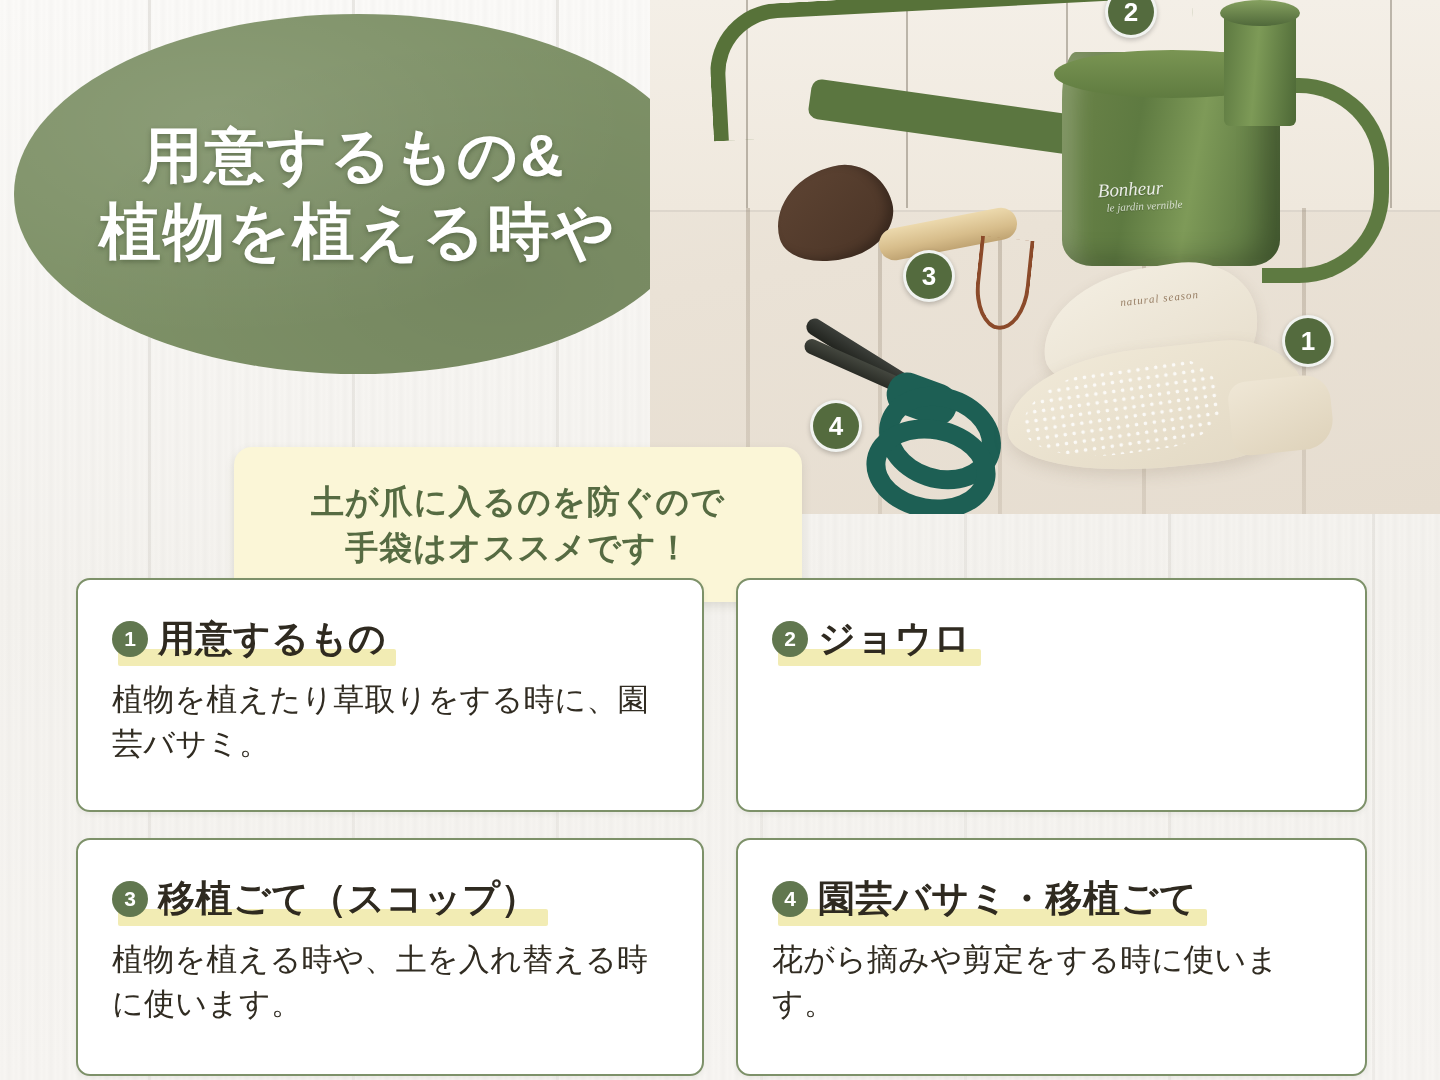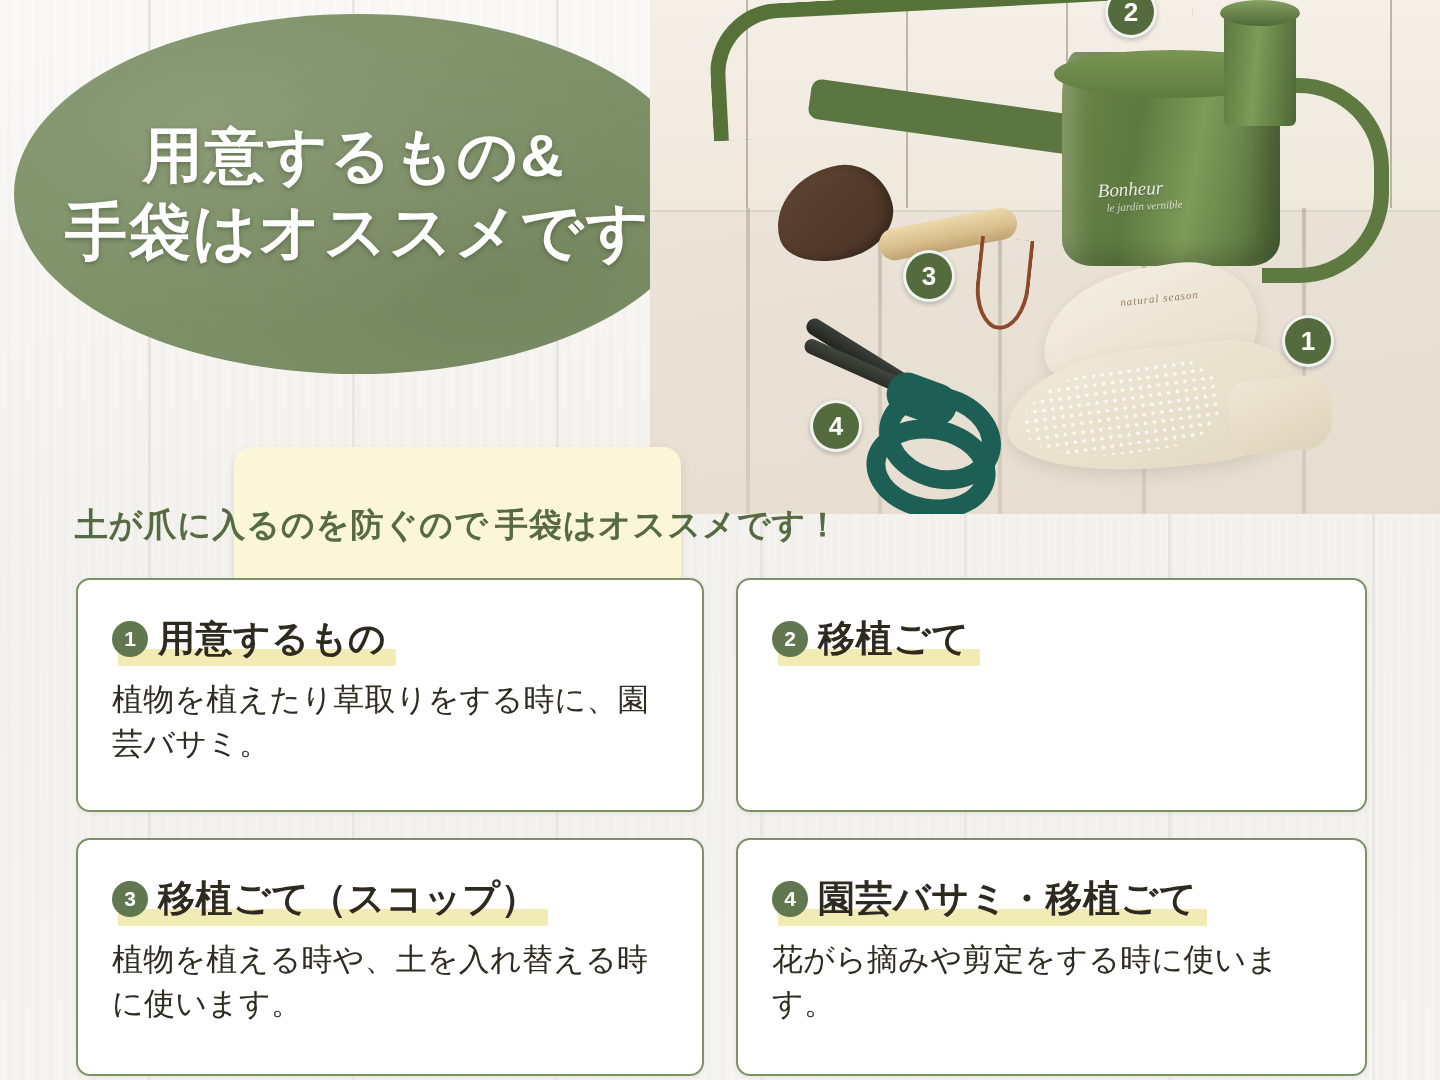--- a/index.html
+++ b/index.html
@@ -299,27 +299,27 @@
   #photo-badge-1 { left: 632px; top: 315px; }
   #photo-badge-2 { left: 455px; top: -14px; }
   #photo-badge-3 { left: 253px; top: 250px; }
   #photo-badge-4 { left: 160px; top: 400px; }
 
   
   #speech-bubble {
     position: absolute;
     left: 234px;
     top: 447px;
-    width: 447px;
+    width: 568px;
     height: 155px;
     background: #fbf6d7;
     border-radius: 18px;
     box-shadow: 0 4px 10px rgba(110,110,90,0.18);
     display: flex;
-    flex-direction: row;
+    flex-direction: column;
     align-items: center;
     justify-content: center;
     gap: 6px;
   }
   .bubble-line {
     color: #566b42;
     font-size: 33px;
     font-weight: 700;
     letter-spacing: 1px;
     line-height: 1.2;
@@ -407,21 +407,21 @@
   <div class="plank-seam" style="left:148px;"></div>
   <div class="plank-seam" style="left:352px;"></div>
   <div class="plank-seam" style="left:556px;"></div>
   <div class="plank-seam" style="left:760px;"></div>
   <div class="plank-seam" style="left:964px;"></div>
   <div class="plank-seam" style="left:1168px;"></div>
   <div class="plank-seam" style="left:1372px;"></div>
 
   <div id="title-ellipse">
     <div class="title-line l1">用意するもの&amp;</div>
-    <div class="title-line l2">手袋はオススメです</div>
+    <div class="title-line l2">植物を植える時や</div>
   </div>
 
   <div id="photo">
 
     <div class="photo-wall"></div>
     <div class="wall-seam" style="left:96px;"></div>
     <div class="wall-seam" style="left:256px;"></div>
     <div class="wall-seam" style="left:416px;"></div>
     <div class="wall-seam" style="left:740px;"></div>
 
@@ -477,21 +477,21 @@
       <div class="card-badge">1</div>
       <div class="card-title">用意するもの</div>
     </div>
     <div class="card-body">植物を植えたり草取りをする時に、園芸バサミ。</div>
   </div>
 
   <div class="card" id="card-2">
     <div class="card-head">
       <div class="head-highlight"></div>
       <div class="card-badge">2</div>
-      <div class="card-title">移植ごて</div>
+      <div class="card-title">ジョウロ</div>
     </div>
   </div>
 
   <div class="card" id="card-3">
     <div class="card-head">
       <div class="head-highlight"></div>
       <div class="card-badge">3</div>
       <div class="card-title">移植ごて（スコップ）</div>
     </div>
     <div class="card-body">植物を植える時や、土を入れ替える時に使います。</div>

